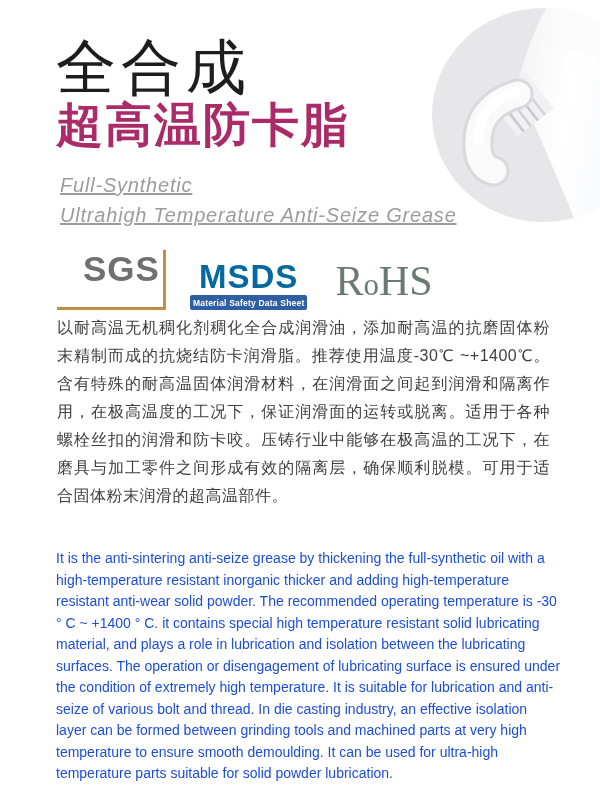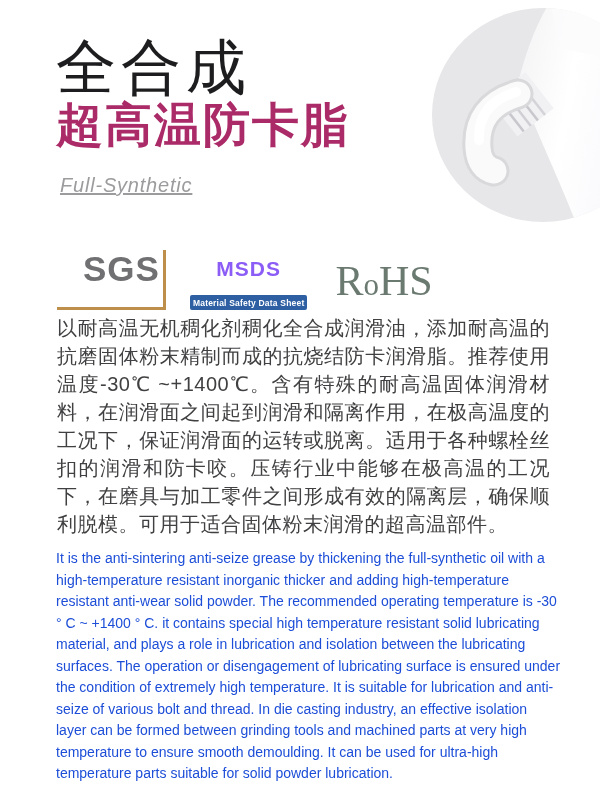--- a/index.html
+++ b/index.html
@@ -47,44 +47,44 @@
   }
   .logo-sgs {
     color: #707072; font-weight: 700; font-size: 35px; line-height: 38px;
     letter-spacing: 1px;
     padding: 0 3px 19px 26px;
     border-bottom: 3px solid #bd8f4a;
     border-right: 3px solid #bd8f4a;
   }
   .logo-msds { margin-left: 24px; text-align: center; }
   .logo-msds-word {
-    color: #8b5cf6; font-weight: 700; font-size: 21px; line-height: 30px;
+    color: #0369a1; font-weight: 700; font-size: 33px; line-height: 30px;
     letter-spacing: 1px;
   }
   .logo-msds-strip {
-    margin-top: 11px;
+    margin-top: 3px;
     background: #2e5fa3; color: #ffffff;
     font-size: 8.5px; font-weight: 700; letter-spacing: 0.2px;
     padding: 2.5px 3px; border-radius: 2px;
     white-space: nowrap;
   }
   .logo-rohs {
     margin-left: 28px;
     font-family: "Liberation Serif", serif;
     color: #6b7a71; font-size: 42px; line-height: 46px;
     margin-bottom: 2px;
     text-align: center;
   }
   .logo-rohs .small-o { font-size: 31px; }
 
   
   .para-zh {
     position: absolute; left: 57px; top: 314px;
     width: 493px;
-    font-size: 20px; line-height: 28px;
+    font-size: 16px; line-height: 28px;
     color: #404042; letter-spacing: 0.5px;
     text-align: justify;
   }
   .para-en {
     position: absolute; left: 56px; top: 548px;
     width: 505px;
     font-size: 14px; line-height: 21.5px;
     color: #1d4ed8; letter-spacing: 0px;
     text-align: left;
   }
@@ -120,20 +120,21 @@
       <path d="M 86 86 C 58 94 44 112 46 140 C 47 154 53 161 62 163" fill="none" stroke="#fafafb" stroke-width="25" stroke-linecap="round"></path>
       <path d="M 84 84 C 58 92 46 108 47 132" fill="none" stroke="#ffffff" stroke-width="10" stroke-linecap="round"></path>
     </g>
   </svg>
 </div>
 
 <div class="title-zh-1">全合成</div>
 <div class="title-zh-2">超高温防卡脂</div>
 <div class="subtitle-en">
   <div>Full-Synthetic</div>
+  <div>Ultrahigh Temperature Anti-Seize Grease</div>
 </div>
 
 <div class="logo-row">
   <div class="logo-sgs">SGS</div>
   <div class="logo-msds">
     <div class="logo-msds-word">MSDS</div>
     <div class="logo-msds-strip">Material Safety Data Sheet</div>
   </div>
   <div class="logo-rohs"><span>R</span><span class="small-o">o</span><span>HS</span></div>
 </div>

